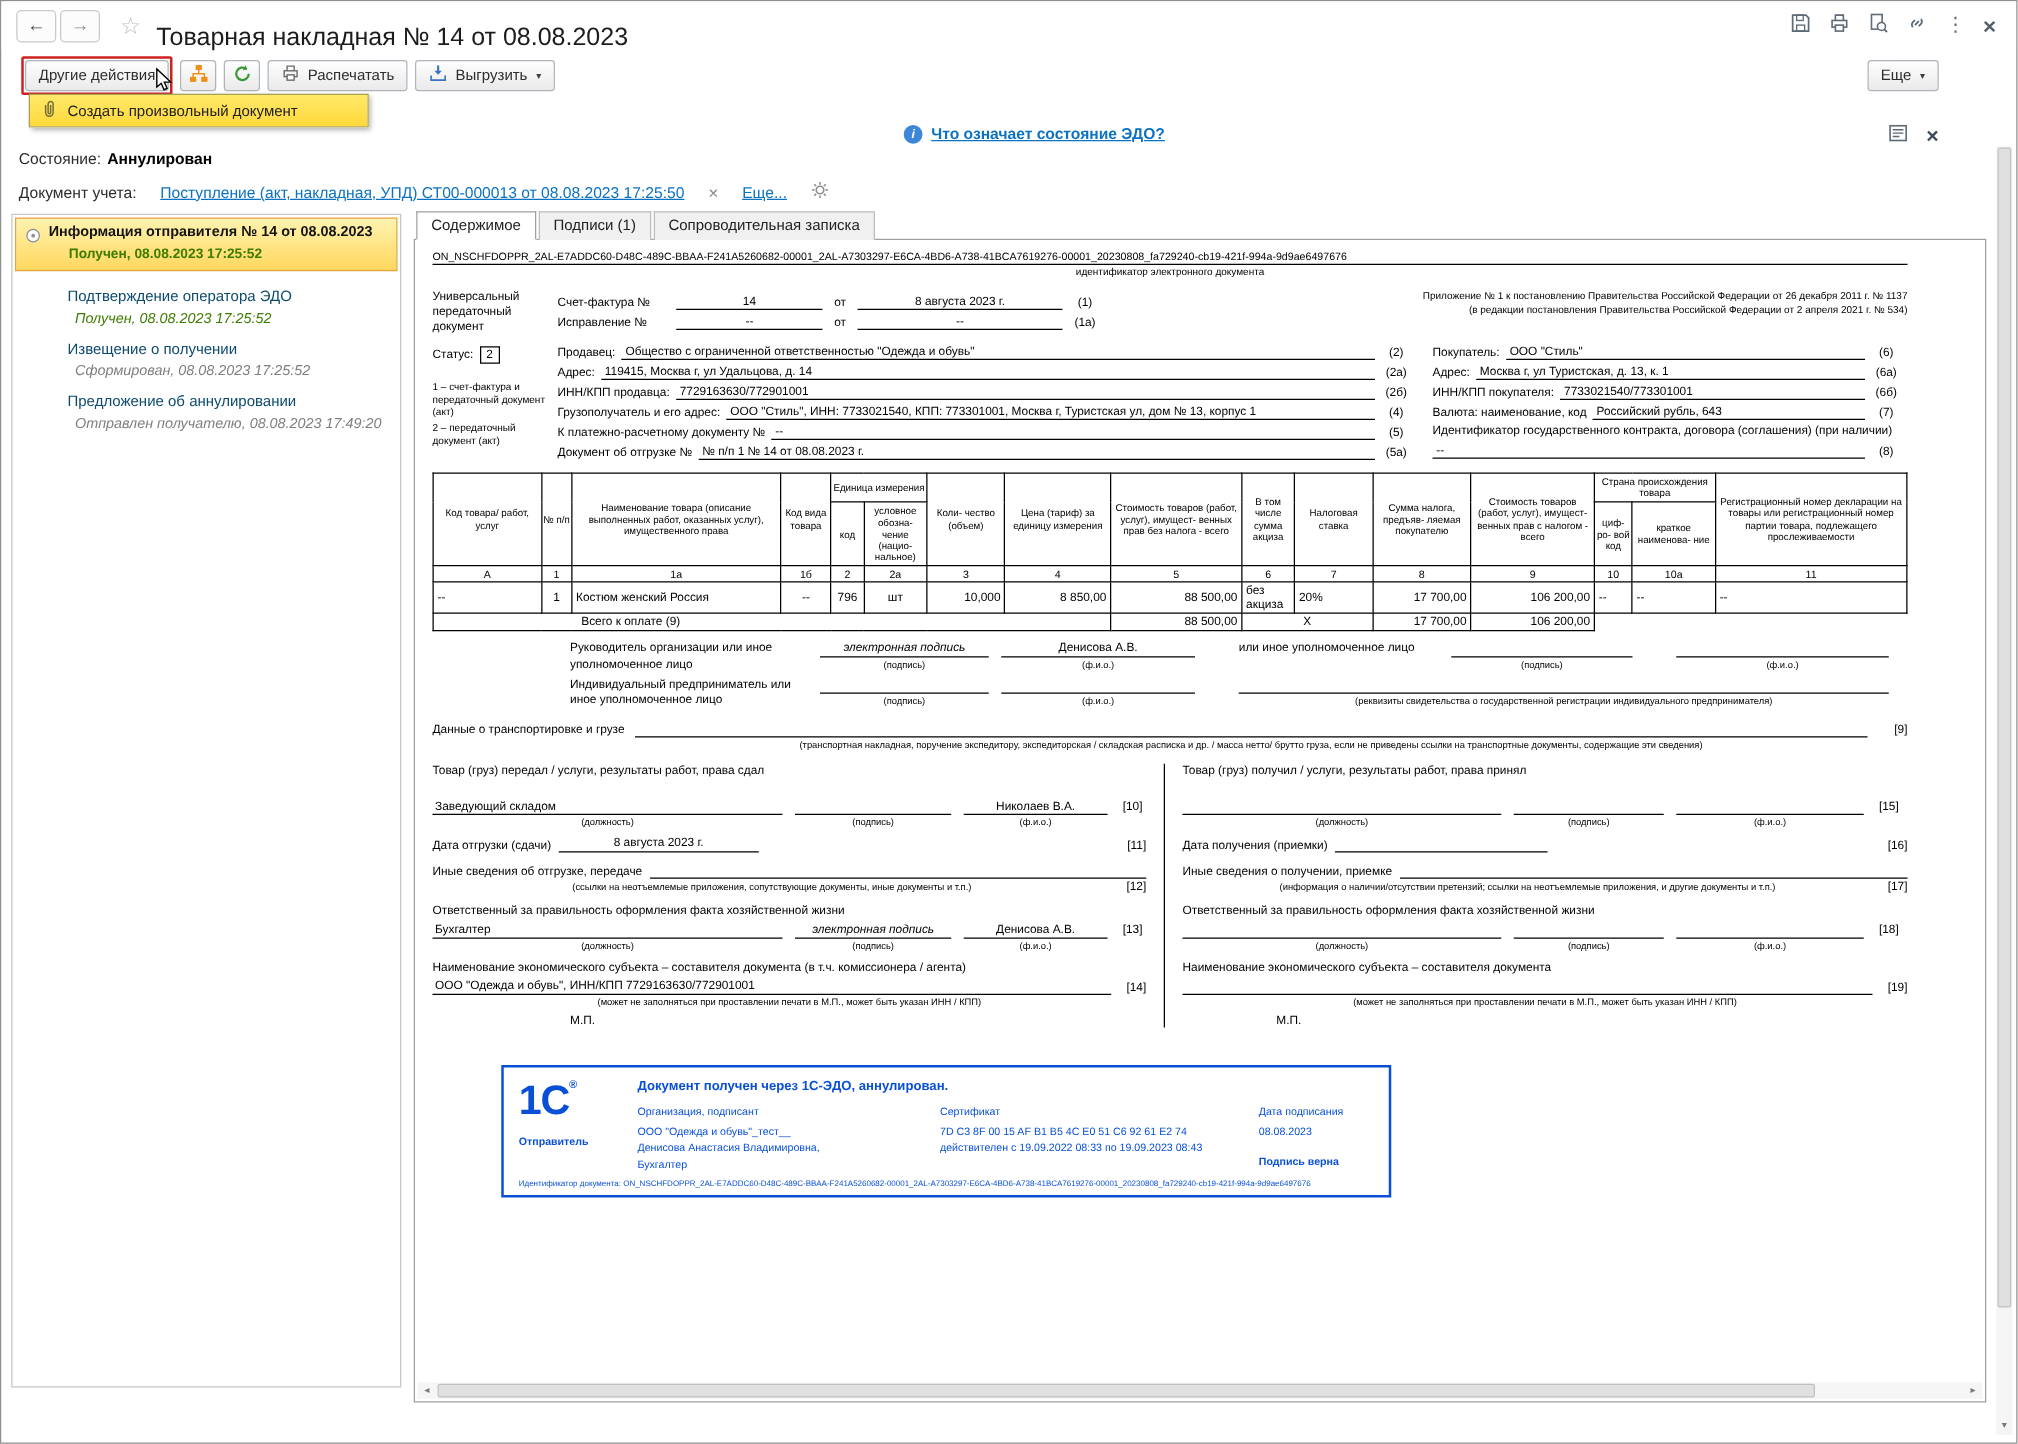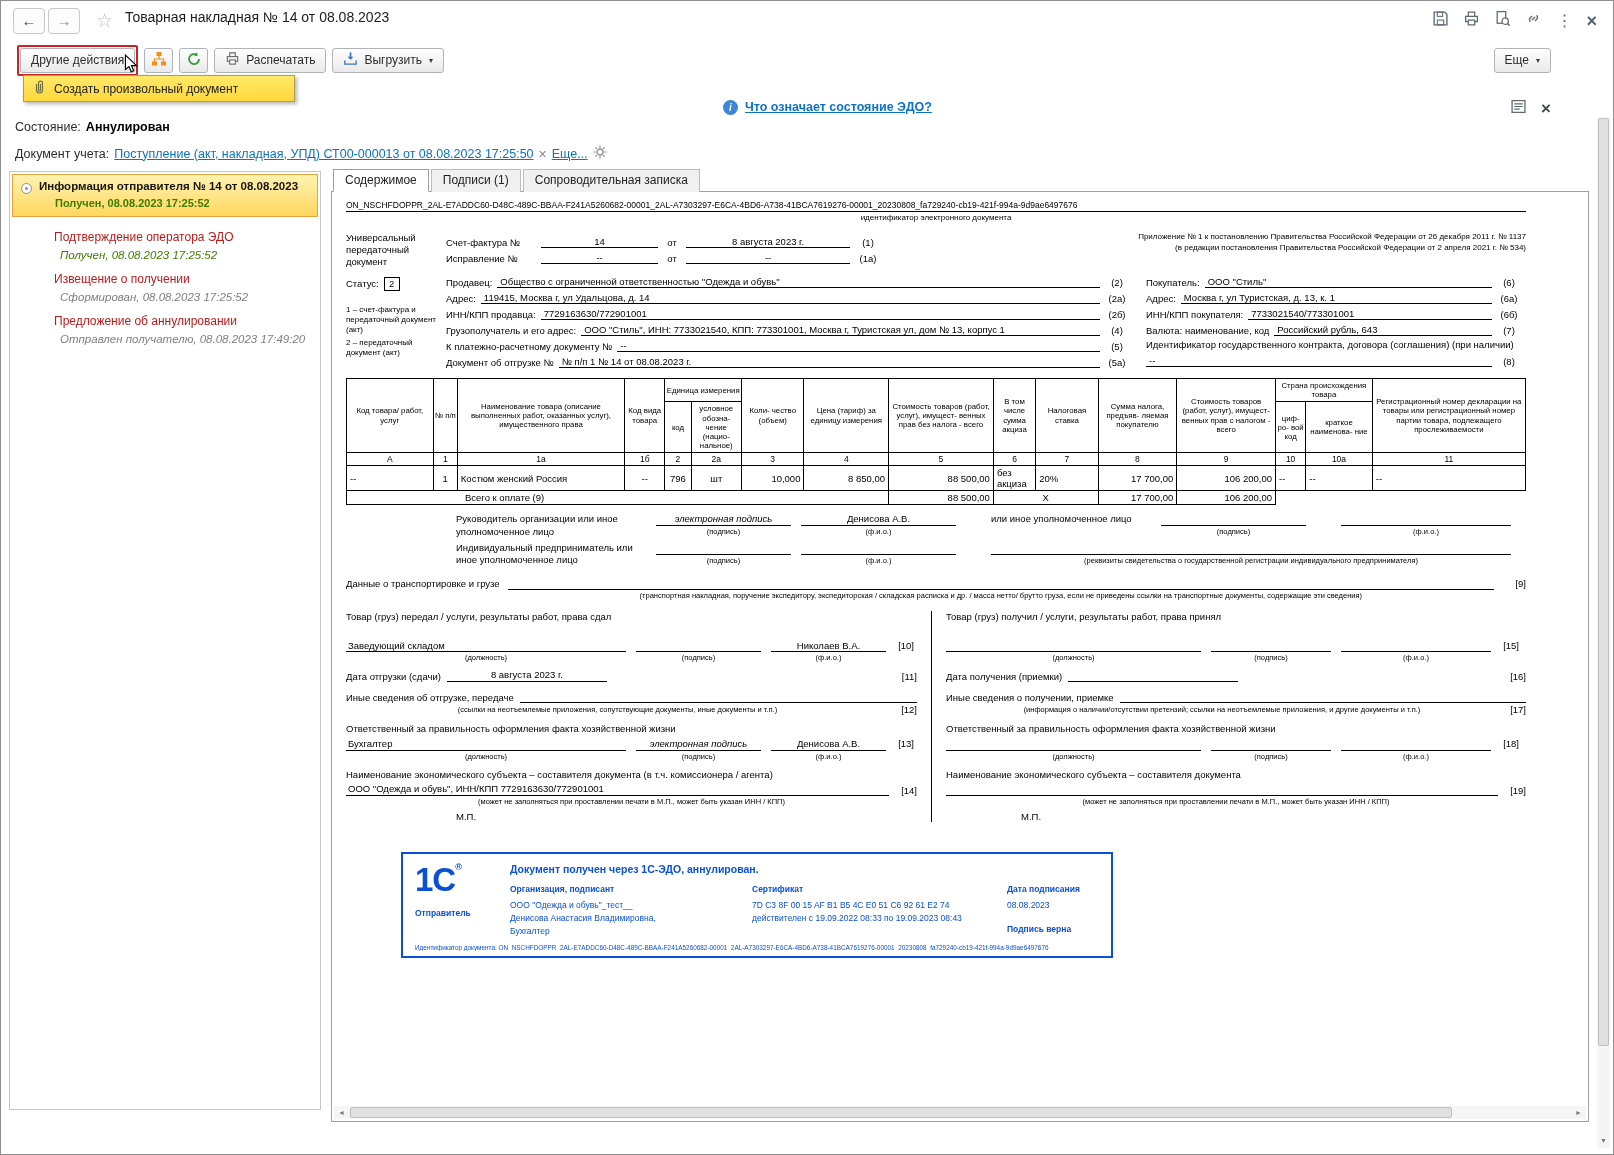--- a/index.html
+++ b/index.html
@@ -4,21 +4,21 @@
 <style>
   *{box-sizing:border-box; margin:0; padding:0;}
   body{margin:0; background:#fff; font-family:"Liberation Sans", sans-serif;}
   .root{position:relative; width:1614px; height:1155px; background:#fff; border:1px solid #8f8f8f; overflow:hidden; font-family:"Liberation Sans", sans-serif; color:#1a1a1a;}
 
   
   .titlebar{position:absolute; left:0; top:0; right:0; height:40px; background:#fff;}
   .navbtn{position:absolute; top:7px; width:32px; height:26px; border:1px solid #c9c9c9; border-radius:4px; background:#fcfcfc; font-size:15px; color:#444; text-align:center; line-height:24px; cursor:pointer;}
   .navbtn.fwd{color:#8d8d8d;}
   .star{position:absolute; left:95px; top:8px; font-size:19px; color:#bdbdbd; cursor:pointer;}
-  .page-title{position:absolute; left:124px; top:8px; font-size:14px; color:#1c1c1c; white-space:nowrap;}
+  .page-title{position:absolute; left:124px; top:18px; font-size:20px; color:#1c1c1c; white-space:nowrap;}
   .tb-icons{position:absolute; right:16px; top:9px; display:flex; gap:14px; align-items:center;}
   .tb-glyph{font-size:16px; color:#5e6a75; line-height:18px; cursor:pointer;}
   .tb-glyph.closew{font-size:18px; font-weight:bold; color:#55606b;}
 
   
   .toolbar{position:absolute; left:0; top:42px; right:0; height:34px; display:flex; align-items:center; padding-left:16px; gap:6px;}
   .btn{display:inline-flex; align-items:center; gap:6px; height:25px; padding:0 10px; background:linear-gradient(#fefefe,#eaeaea); border:1px solid #aeb4ba; border-radius:3px; font-size:12px; color:#2d2d2d; font-family:inherit; cursor:pointer; white-space:nowrap;}
   .iconbtn{width:29px; justify-content:center; padding:0;}
   .hl-red{display:inline-flex; border:2px solid #ce2222; padding:1px; border-radius:2px;}
   .caret{font-size:8px; color:#3c3c3c; margin-left:1px;}
@@ -30,36 +30,36 @@
   .menu-item{display:flex; align-items:center; gap:9px; height:25px; padding:0 9px; font-size:12px; color:#222; cursor:pointer;}
 
   
   .notice-row{position:absolute; left:0; top:97px; right:0; height:20px;}
   .info-ico{position:absolute; left:722px; top:2px; width:15px; height:15px; border-radius:50%; background:#3d86d8; color:#fff; font-size:10px; font-weight:bold; font-style:italic; display:flex; align-items:center; justify-content:center;}
   .edo-link{position:absolute; left:744px; top:2px; font-size:12.5px; font-weight:bold; color:#0c72c2; text-decoration:underline; cursor:pointer; white-space:nowrap;}
   .panel-icons{position:absolute; right:62px; top:1px; display:flex; gap:15px; align-items:center;}
   .pclose{font-size:17px; font-weight:bold; color:#3f4750; cursor:pointer; line-height:16px;}
   .state-row{position:absolute; left:14px; top:119px; font-size:12.5px; color:#2c2c2c;}
   .state-row b{margin-left:5px; color:#000;}
-  .accdoc-row{position:absolute; left:14px; top:144px; font-size:12.5px; display:flex; align-items:center; gap:5px; color:#2c2c2c;}
+  .accdoc-row{position:absolute; left:14px; top:144px; font-size:12.5px; display:flex; align-items:center; gap:19px; color:#2c2c2c;}
   .link{color:#0c72c2; text-decoration:underline; cursor:pointer; white-space:nowrap;}
   .clear-x{color:#8a8a8a; font-size:14px; cursor:pointer;}
 
   
   .sidebar{position:absolute; left:8px; top:170px; width:312px; bottom:44px; border:1px solid #c6c6c6; background:#fff; overflow:hidden;}
   .sb-active{margin:2px; border:1px solid #e5a33b; background:linear-gradient(#fff3b0,#ffd75e); padding:5px 6px 7px 26px; position:relative; cursor:pointer;}
   .sb-dot{position:absolute; left:8px; top:8px; width:11px; height:11px; border:1px solid #8f8f8f; border-radius:50%; background:#fdfdfd;}
   .sb-dot::after{content:""; position:absolute; left:3px; top:3px; width:3px; height:3px; border-radius:50%; background:#8f8f8f;}
   .sb-title{font-size:11.5px; font-weight:bold; color:#151515;}
   .sb-status{font-size:11px; margin-top:5px; padding-left:16px;}
   .sb-active .sb-status{font-weight:bold;}
   .green{color:#3e7c00;}
   .grays{color:#7f7f7f;}
   .sb-item{padding:11px 6px 0 44px; cursor:pointer;}
-  .sb-title2{font-size:12px; color:#b91c1c;}
+  .sb-title2{font-size:12px; color:#0c4a6e;}
   .sb-item .sb-status{font-style:italic; padding-left:6px; font-size:11.5px;}
 
   
   .content{position:absolute; left:330px; top:168px; right:24px; bottom:32px;}
   .tabs{display:flex; gap:2px; height:23px; padding-left:2px; position:relative; z-index:3;}
   .tab{font-size:12px; padding:3px 11px 0; border:1px solid #bdbdbd; border-bottom:none; background:#f0f0f0; color:#222; cursor:pointer; height:23px;}
   .tab.active{background:#fff; border:1px solid #9f9f9f; border-bottom:1px solid #fff; margin-bottom:-1px; z-index:4;}
   .panel{position:absolute; left:0; top:22px; right:0; bottom:0; border:1px solid #9f9f9f; background:#fff; overflow:hidden; z-index:1;}
 
   
@@ -144,21 +144,21 @@
   .stamp-logocol{width:95px; flex:none;}
   .stamp-logo{font-size:33px; font-weight:bold; letter-spacing:-1px; line-height:1;}
   .stamp-reg{font-size:9px; vertical-align:top;}
   .stamp-sender{font-size:8.5px; font-weight:bold; margin-top:12px;}
   .stamp-main{flex:1;}
   .stamp-title{font-size:10.5px; font-weight:bold; margin-bottom:9px;}
   .stamp-cols{display:flex;}
   .sc-org{width:242px; flex:none;}
   .sc-cert{width:255px; flex:none;}
   .sc-date{flex:1;}
-  .slabel{font-weight:bold; font-size:8.5px; margin-bottom:5px;}
+  .slabel{font-weight:normal; font-size:8.5px; margin-bottom:5px;}
   .sval{font-size:8.5px; line-height:1.5;}
   .sverdict{margin-top:12px; font-weight:bold; font-size:8.5px;}
   .stamp-id{font-size:6.4px; margin-top:7px; white-space:nowrap; overflow:hidden;}
 
   
   .hscroll{position:absolute; left:2px; right:2px; bottom:2px; height:13px; background:#f5f5f5; display:flex; align-items:center; gap:1px;}
   .hs-btn{width:15px; text-align:center; font-size:7px; color:#7a7a7a; cursor:pointer;}
   .hs-thumb{height:11px;width:88%; background:#e0e0e0; border:1px solid #c0c0c0; border-radius:2px; cursor:pointer;}
   .vscroll{position:absolute; right:3px; top:116px; bottom:6px; width:13px; background:#f5f5f5;}
   .vs-thumb{position:absolute; left:1px; right:1px; top:1px; height:90%; background:#e0e0e0; border:1px solid #c0c0c0; border-radius:2px; cursor:pointer;}

